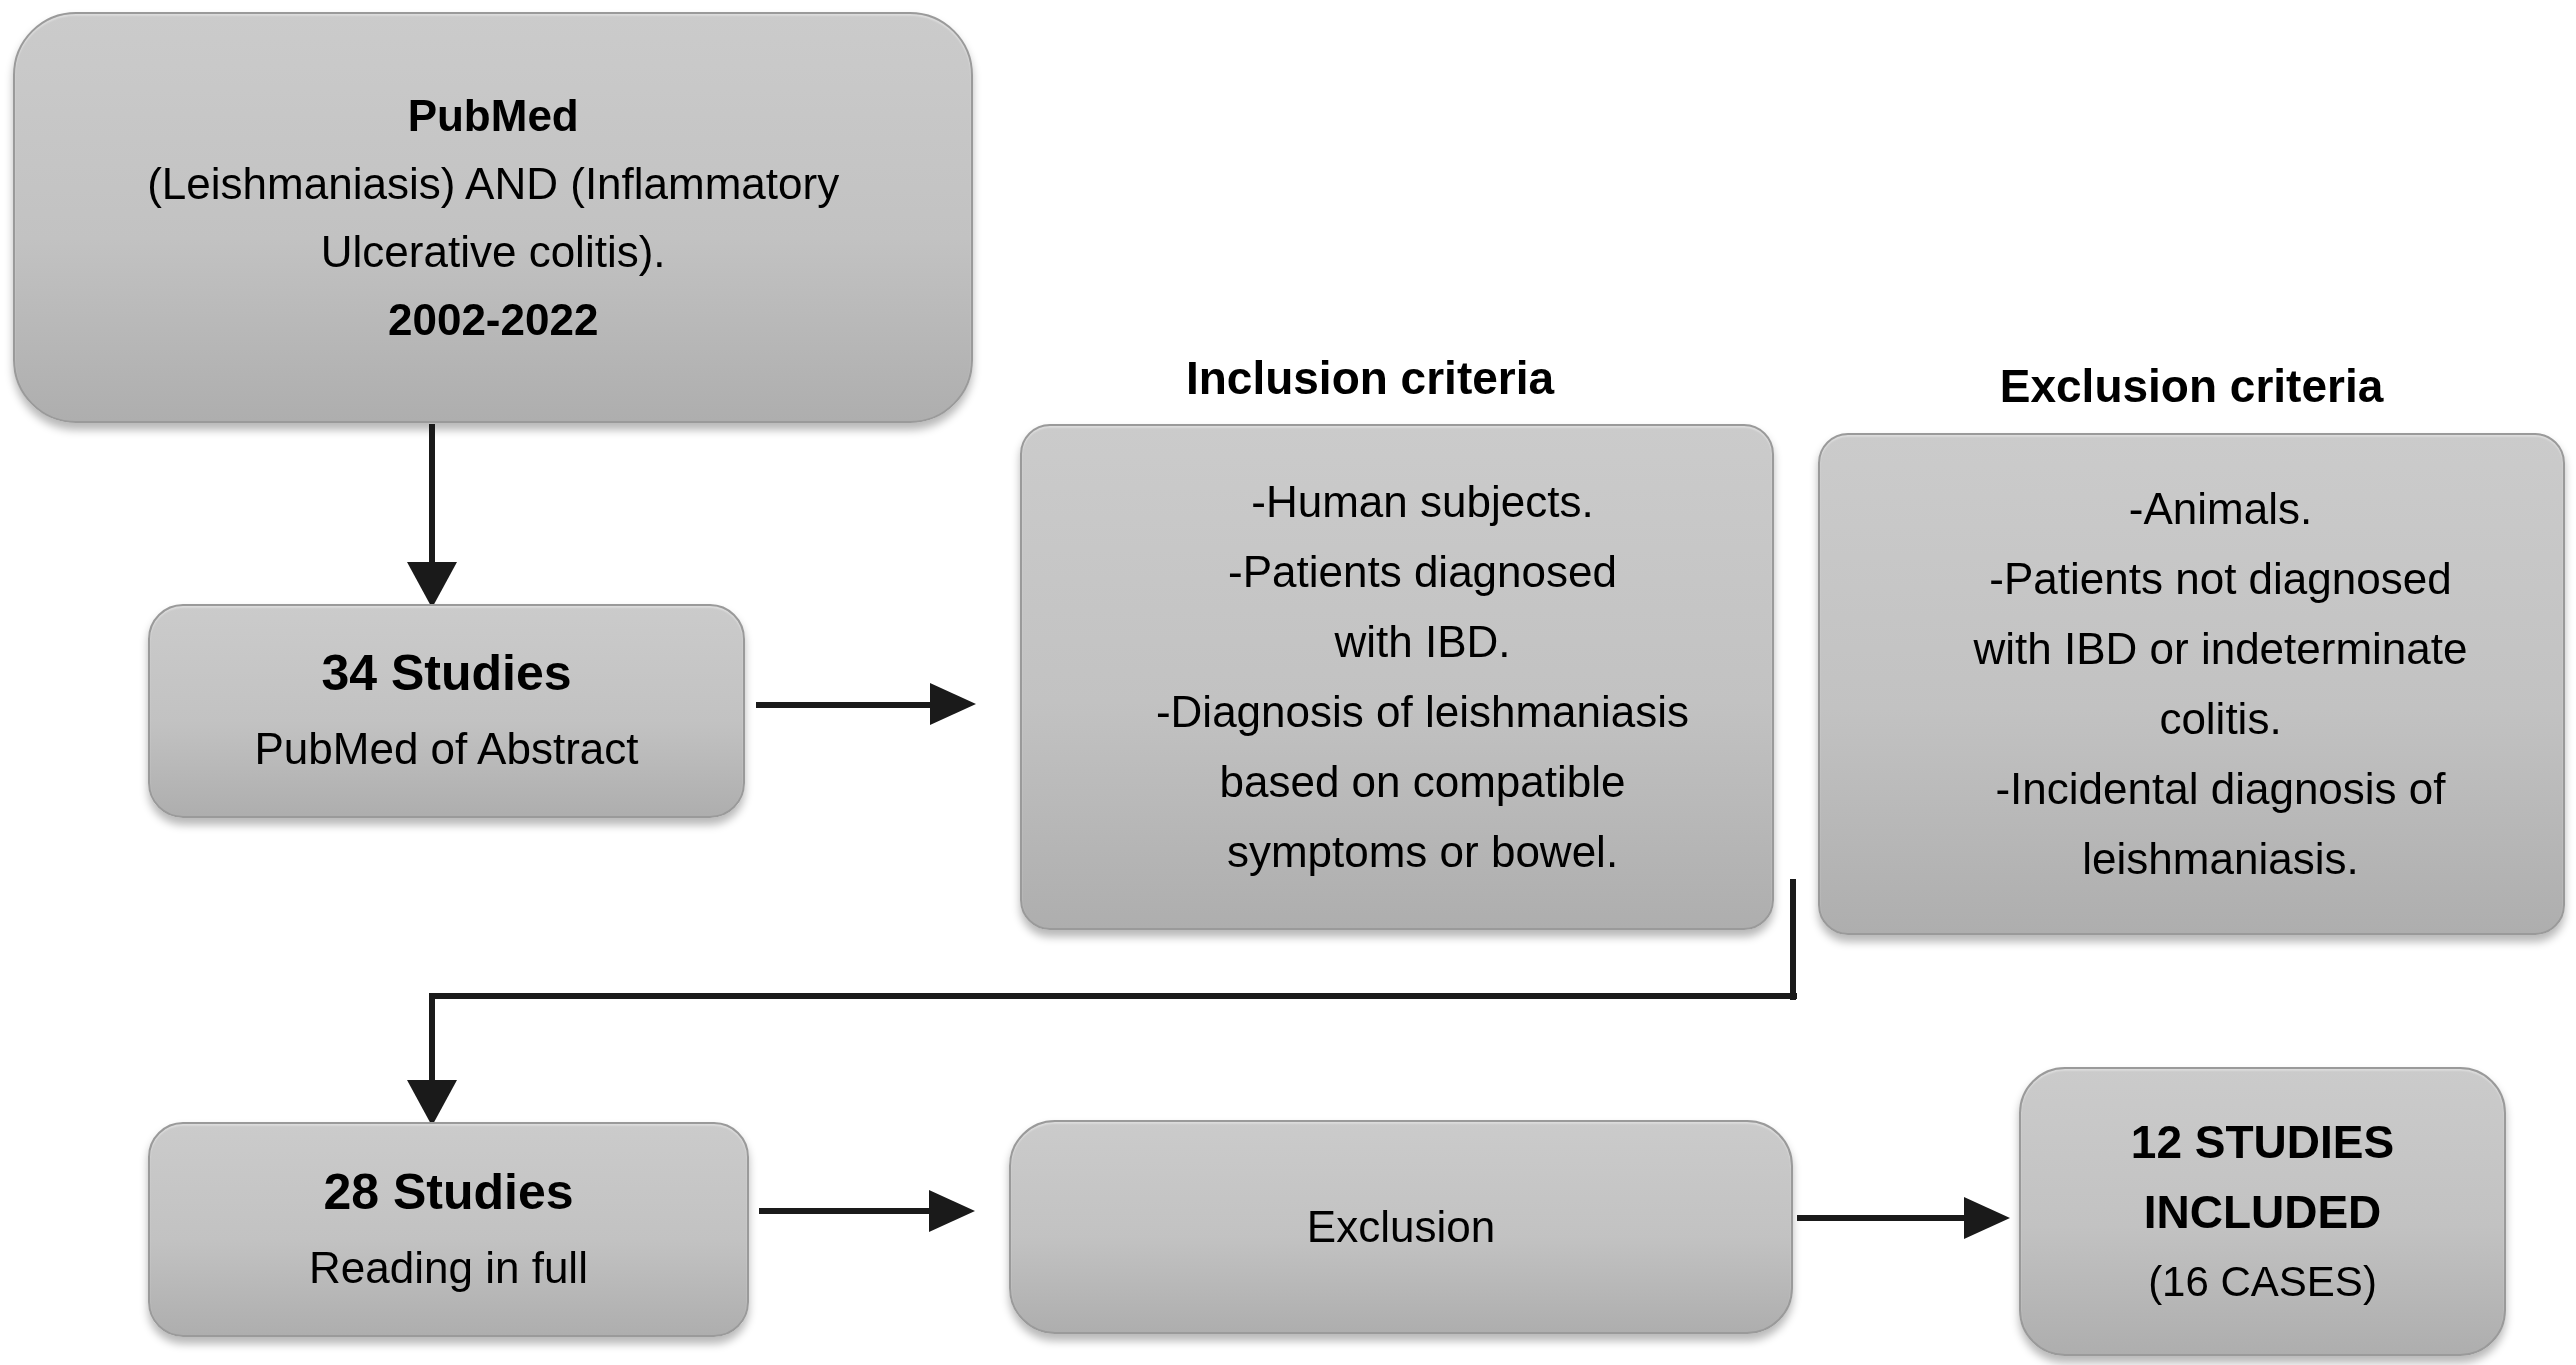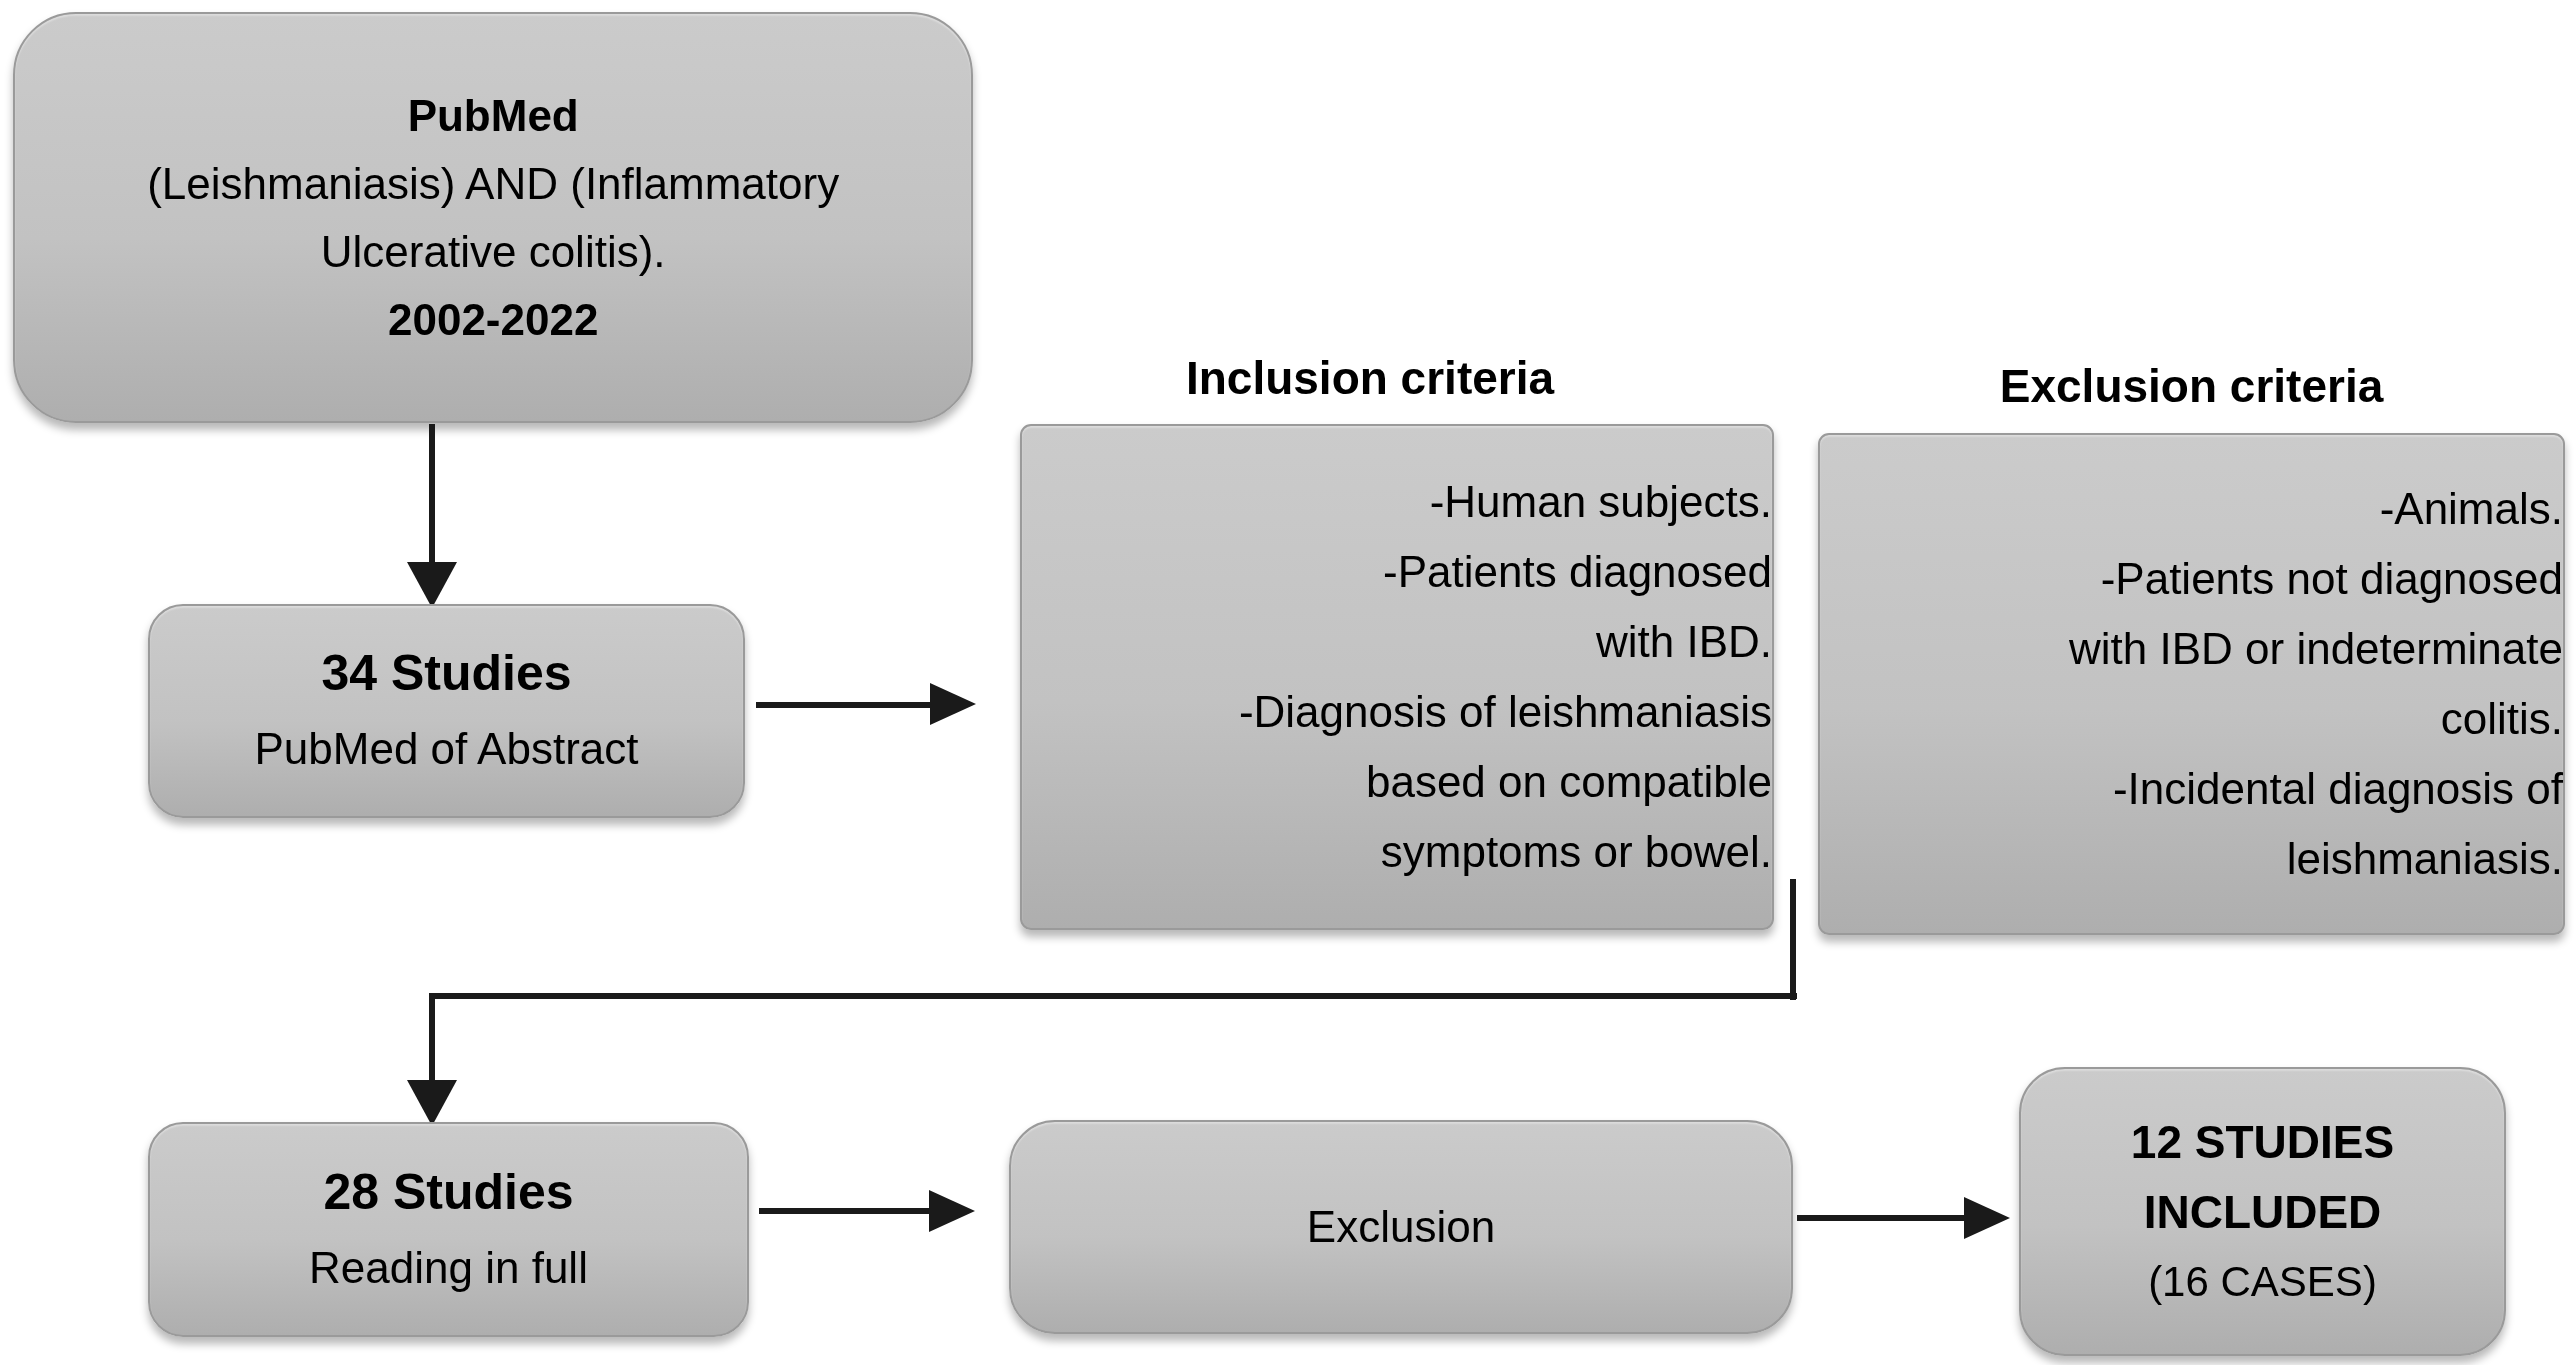--- a/index.html
+++ b/index.html
@@ -38,23 +38,23 @@
   .b{font-weight:bold;}
 
   .pubmed{left:13.2px;top:12.3px;width:960px;height:411px;border-radius:63px;
           font-size:44px;line-height:68px;}
   .studies34{left:148px;top:604px;width:597px;height:214px;border-radius:35px;}
   .studies28{left:148px;top:1122px;width:601px;height:215px;border-radius:35px;}
   .box-title{font-size:50px;font-weight:bold;line-height:76px;}
   .box-sub{font-size:44px;line-height:76px;}
 
   .criteria{
-    text-align:right;
+    text-align:center;
     font-size:44px;line-height:70px;
-    border-radius:11px;
+    border-radius:30px;
   }
   .inclusion{left:1020px;top:424px;width:754px;height:506px;padding-left:51px;}
   .exclusion{left:1818px;top:433px;width:747px;height:502px;padding-left:58px;}
 
   .altdx{left:1009px;top:1120px;width:784px;height:214px;border-radius:46px;
          font-size:44px;line-height:84px;}
   .included{left:2019px;top:1067px;width:487px;height:289px;border-radius:46px;
             line-height:70px;}
   .included .big{font-size:46px;font-weight:bold;}
   .included .small{font-size:42px;text-align:center;}

